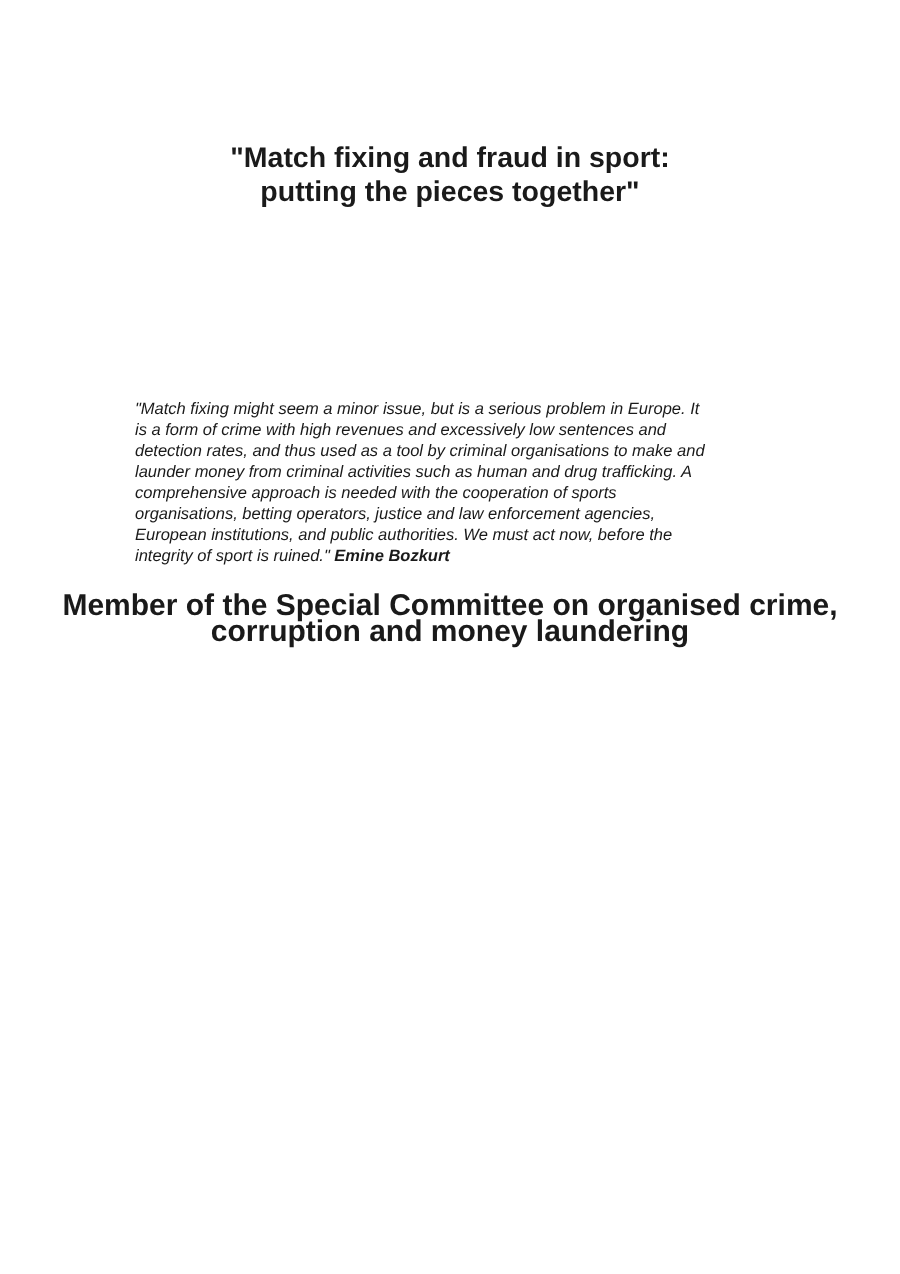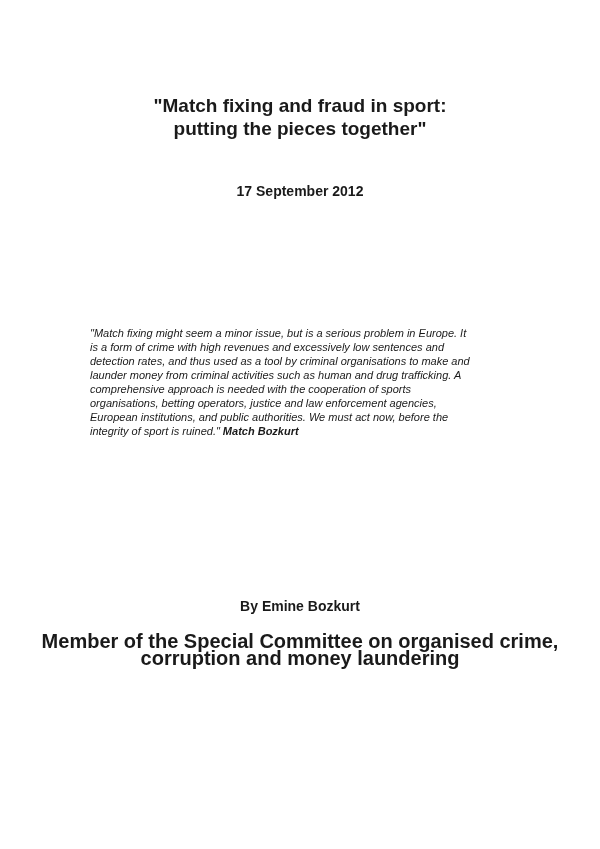--- a/index.html
+++ b/index.html
@@ -64,29 +64,27 @@
   }
 </style>
 </head>
 <body>
 
 <div class="page">
 
   <h1 class="doc-title">"Match fixing and fraud in sport:
 putting the pieces together"</h1>
 
-  <div class="doc-date">17 September 2012</div>
 
   <p class="quote-block"><span class="quote-text">"Match fixing might seem a minor issue, but is a serious problem in Europe. It
 is a form of crime with high revenues and excessively low sentences and
 detection rates, and thus used as a tool by criminal organisations to make and
 launder money from criminal activities such as human and drug trafficking. A
 comprehensive approach is needed with the cooperation of sports
 organisations, betting operators, justice and law enforcement agencies,
 European institutions, and public authorities. We must act now, before the
-integrity of sport is ruined."</span><span class="quote-attribution">Match Bozkurt</span></p>
+integrity of sport is ruined."</span><span class="quote-attribution">Emine Bozkurt</span></p>
 
-  <div class="byline">By Emine Bozkurt</div>
 
   <div class="committee-role">Member of the Special Committee on organised crime,
 corruption and money laundering</div>
 
 </div>
 
 </body></html>

